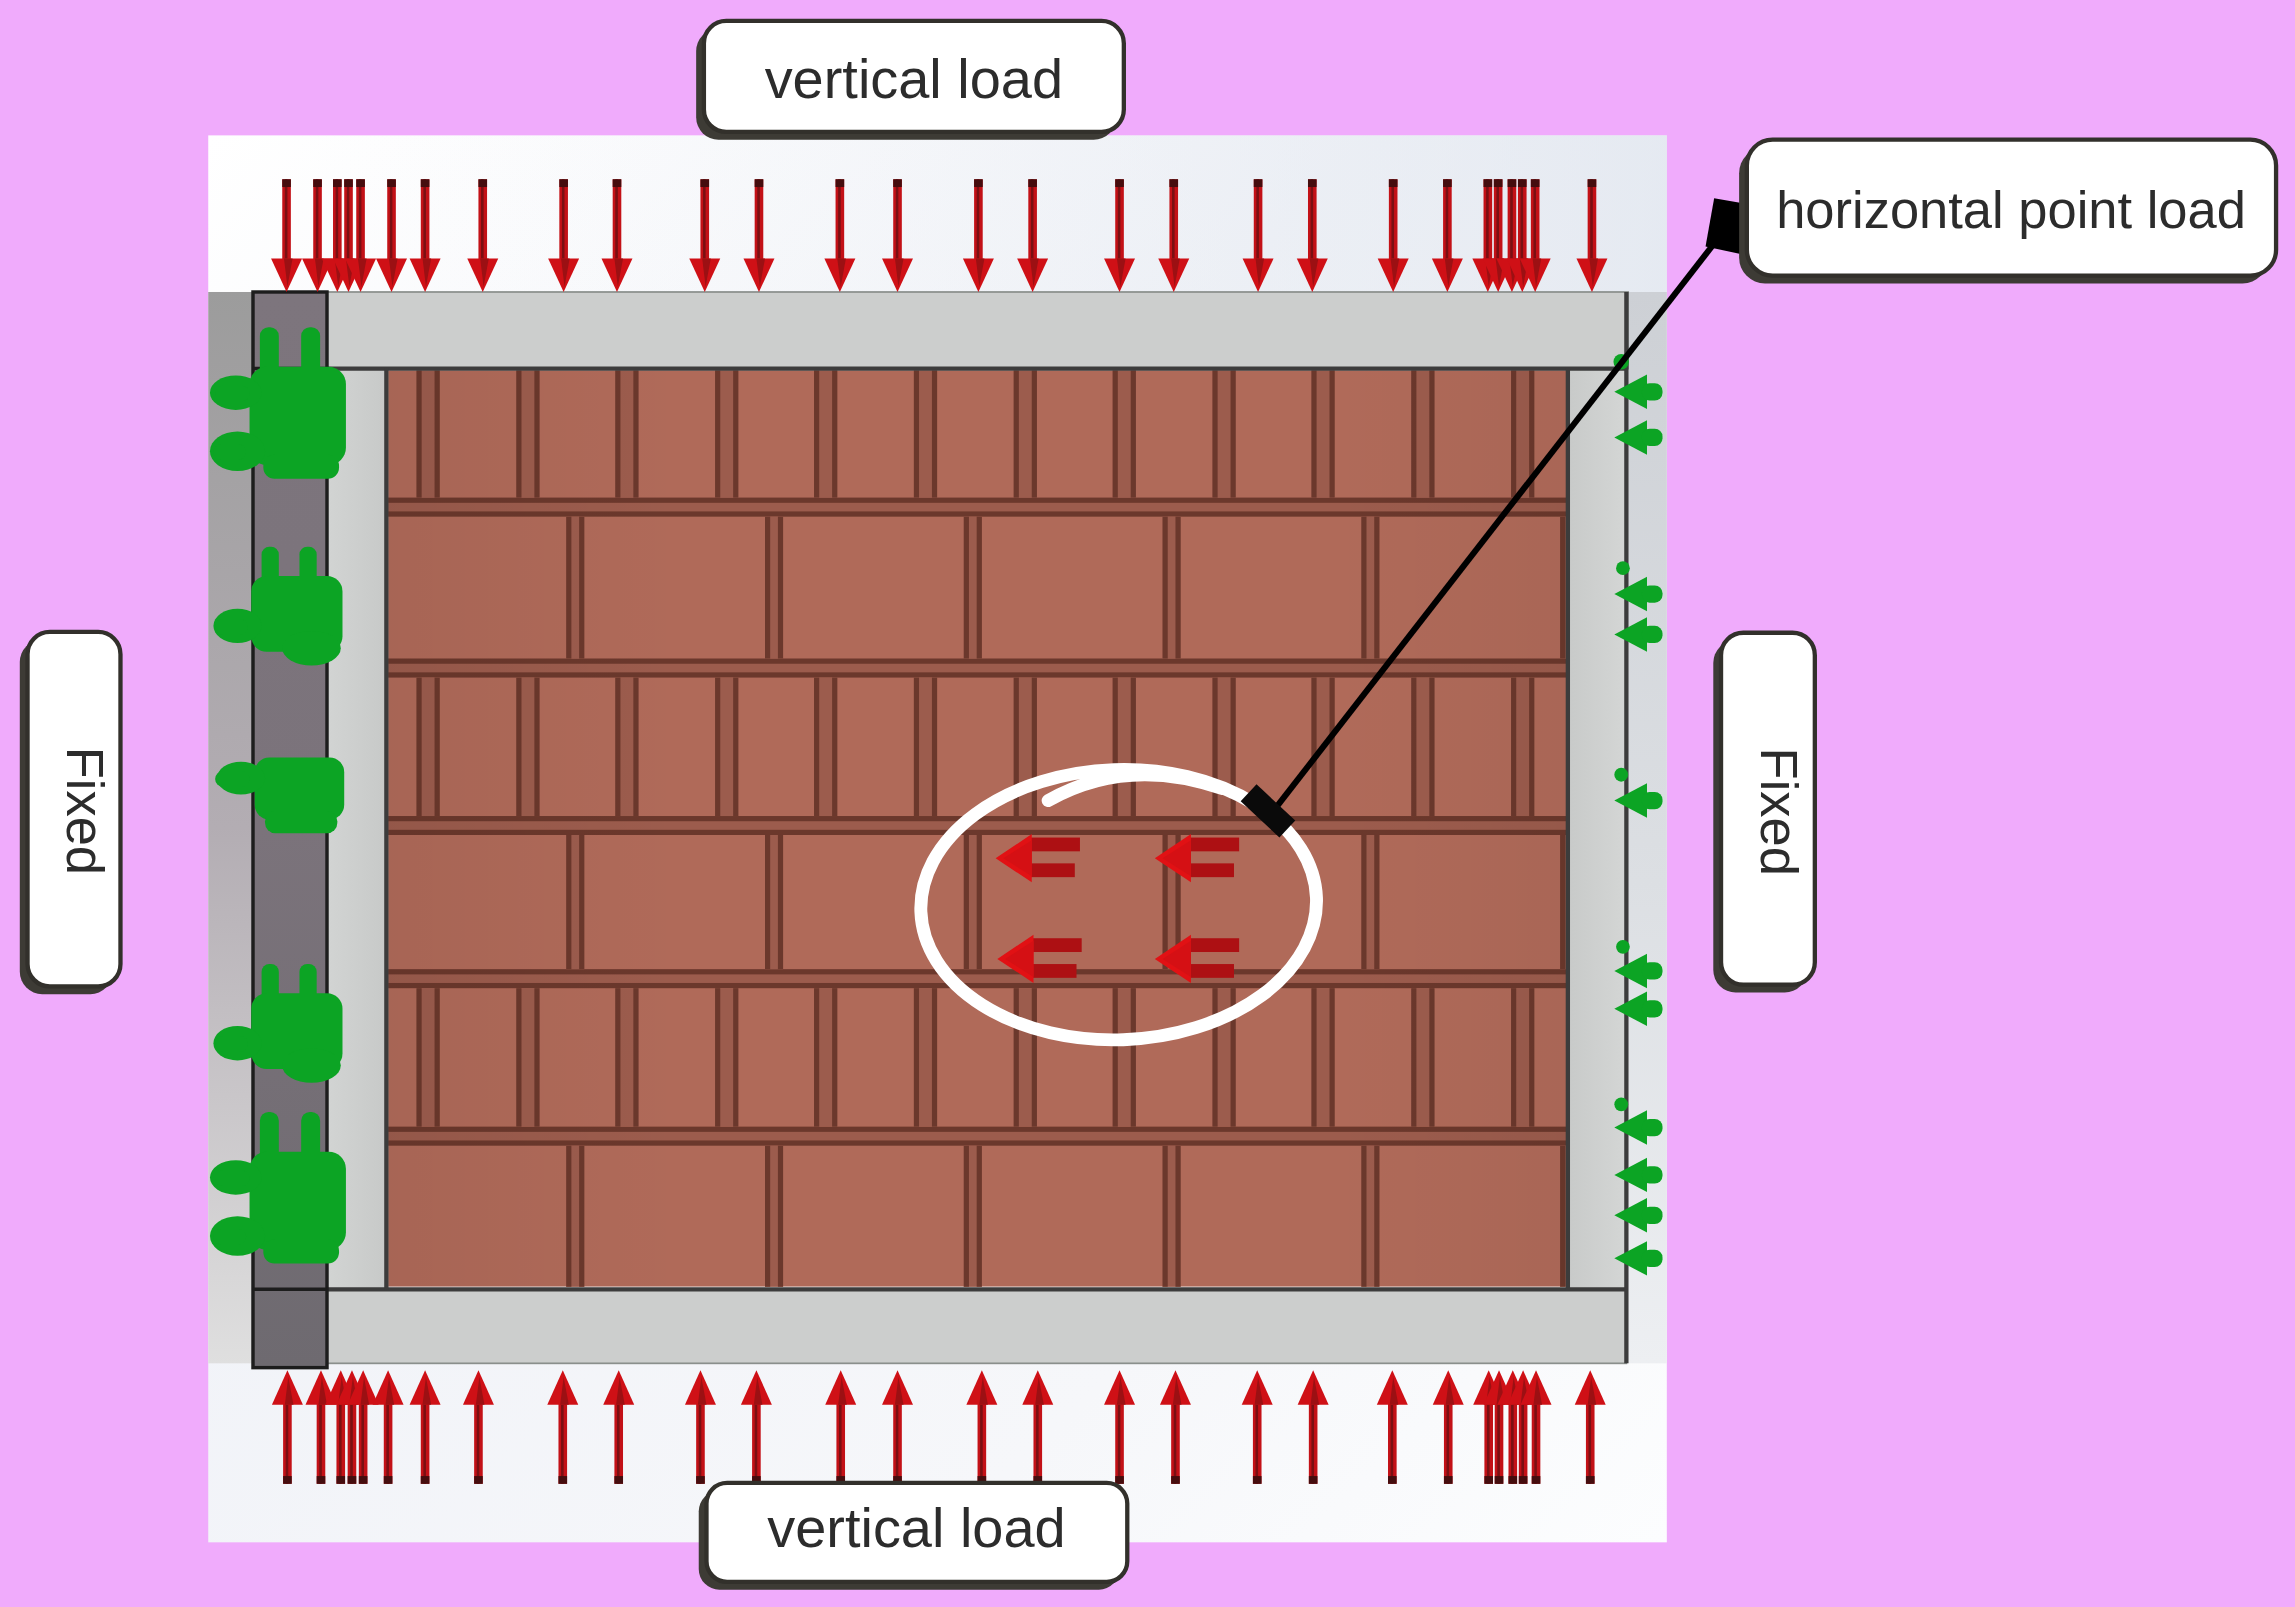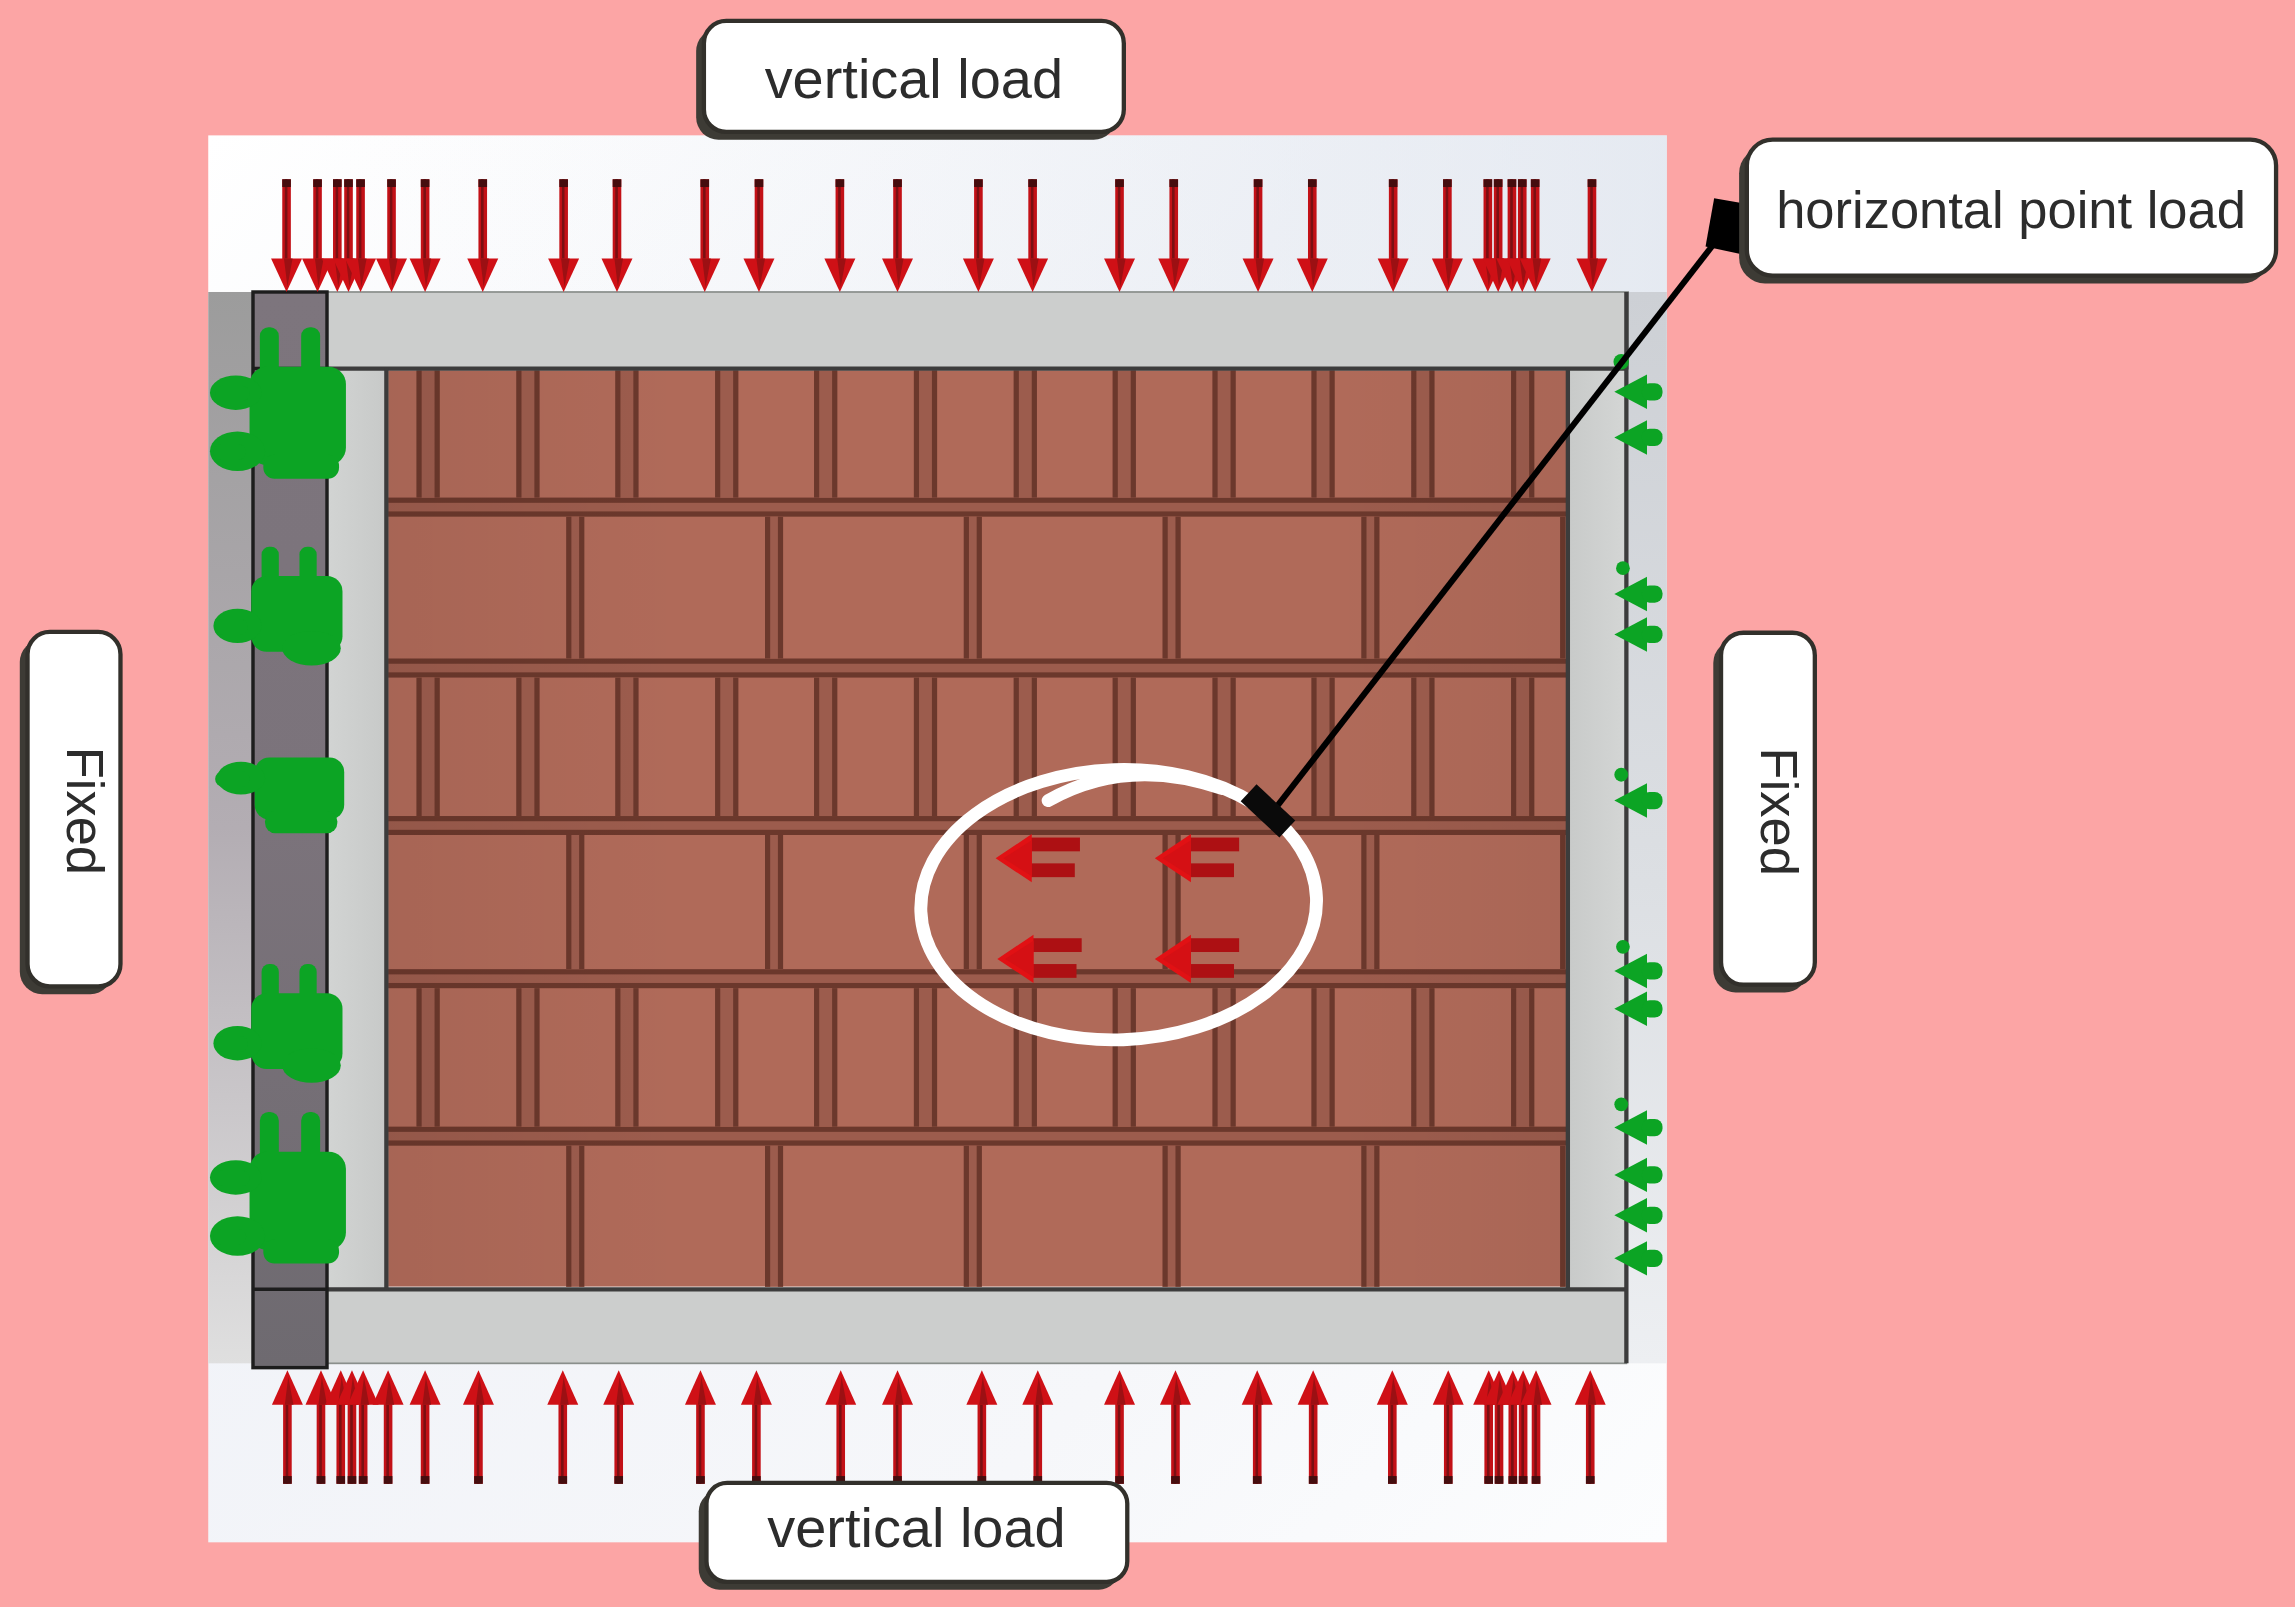--- a/index.html
+++ b/index.html
@@ -1,16 +1,16 @@
 <!DOCTYPE html>
 <html style="font-size:13.8px"><head>
 <meta charset="utf-8">
 <style>
 html,body{margin:0;padding:0;background:#ffffff;}
-#page{position:relative;width:2295px;height:1608px;background:#fca5a5;overflow:hidden;}
+#page{position:relative;width:2295px;height:1608px;background:#f0abfc;overflow:hidden;}
 </style>
 </head>
 <body>
 <div id="page">
 <svg width="2295" height="1608" viewBox="0 0 2667 1868">
 
 <defs>
 <linearGradient id="bgGrad" x1="0" y1="0" x2="1" y2="1">
  <stop offset="0" stop-color="#ffffff"></stop>
  <stop offset="0.4" stop-color="#f1f3f8"></stop>

